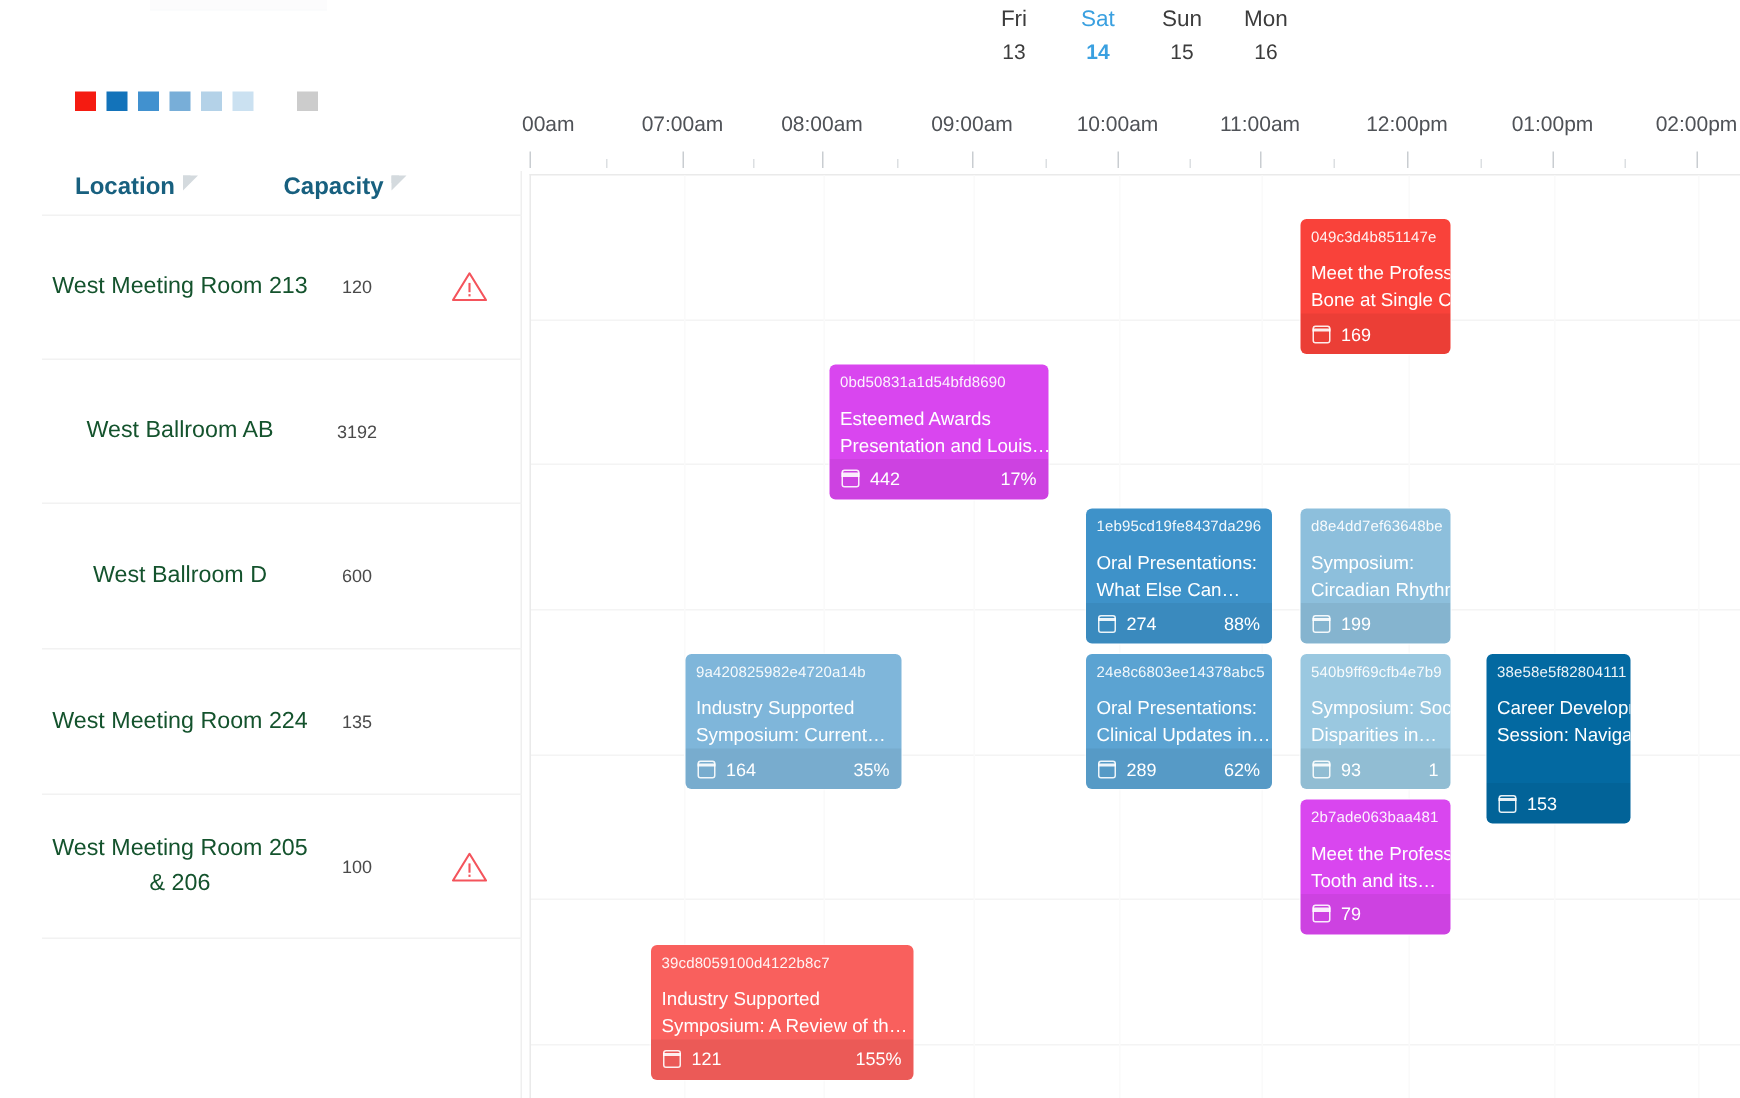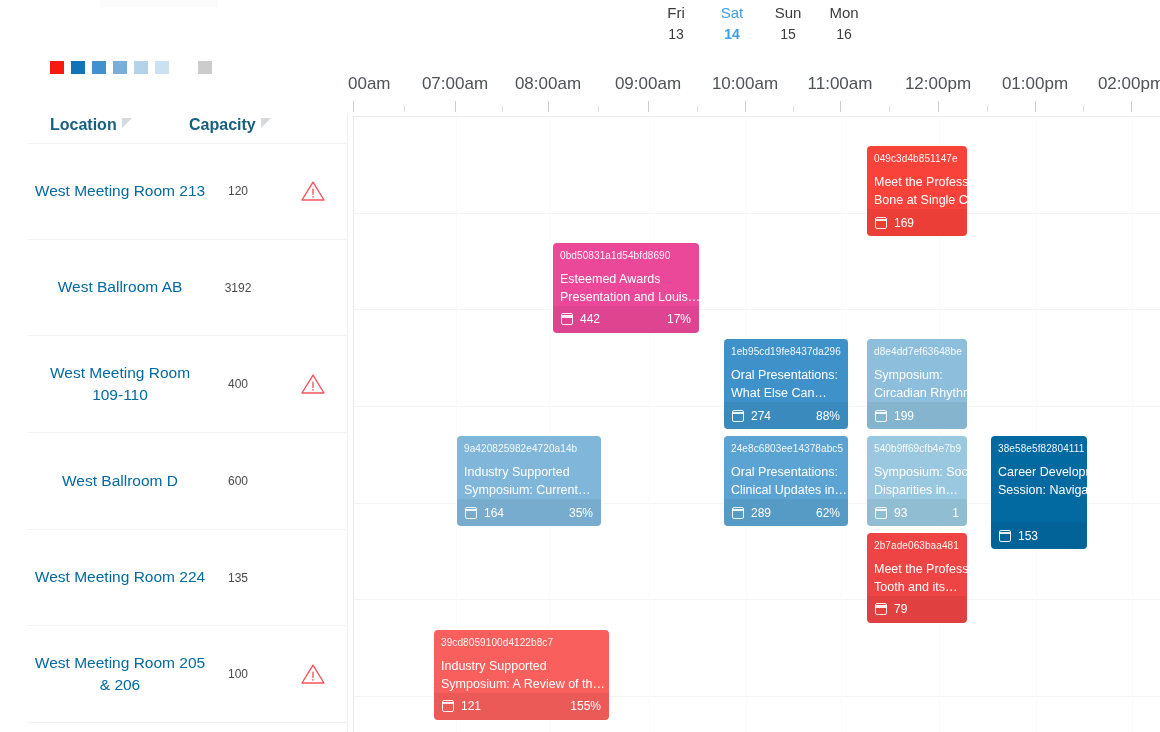--- a/index.html
+++ b/index.html
@@ -79,36 +79,36 @@
   .rows { position: absolute; left: 0; top: 29px; width: 320px; }
   .row {
     position: relative; height: 96.7px;
     border-bottom: 1px solid #f2f2f2;
     display: flex; align-items: center;
   }
   .row:first-child { border-top: 1px solid #f2f2f2; }
   .row .loc-name {
     position: absolute; left: 6px; width: 172px;
     text-align: center;
-    font-size: 15.5px; color: #0369a1; line-height: 1.45;
+    font-size: 15.5px; color: #14532d; line-height: 1.45;
   }
   .row .cap-val {
     position: absolute; left: 178px; width: 64px;
     text-align: center;
     font-size: 12px; color: #4a4a4a;
   }
   .row .warn { position: absolute; left: 272px; width: 26px; height: 24px; }
 
   
   .time-axis {
     position: absolute; left: 320px; top: 74px; width: 840px; height: 42px;
   }
   .time-label {
     position: absolute; top: 0px;
-    font-size: 17px; color: #4f5257; white-space: nowrap;
+    font-size: 14px; color: #4f5257; white-space: nowrap;
     transform: translateX(-50%);
   }
   .tick {
     position: absolute; bottom: 4px; width: 1px; height: 11px;
     background: #c9cdd1;
   }
   .tick.minor { height: 6px; background: #dcdfe2; }
 
   .grid-area {
     position: absolute; left: 325px; top: 116px;
@@ -223,29 +223,20 @@
           <div class="cap-val">120</div>
           <div class="warn"><svg width="26" height="24" viewBox="0 0 26 24">
               <path d="M13 3.2 L24 21 L2 21 Z" fill="none" stroke="#f4545c" stroke-width="1.4" stroke-linejoin="round"></path>
               <rect x="12.3" y="9.6" width="1.4" height="6.2" fill="#f4545c"></rect>
               <rect x="12.3" y="17.1" width="1.4" height="1.5" fill="#f4545c"></rect>
             </svg></div>
         </div>
         <div class="row">
           <div class="loc-name">West Ballroom AB</div>
           <div class="cap-val">3192</div>
-        </div>
-        <div class="row">
-          <div class="loc-name">West Meeting Room 109-110</div>
-          <div class="cap-val">400</div>
-          <div class="warn"><svg width="26" height="24" viewBox="0 0 26 24">
-              <path d="M13 3.2 L24 21 L2 21 Z" fill="none" stroke="#f4545c" stroke-width="1.4" stroke-linejoin="round"></path>
-              <rect x="12.3" y="9.6" width="1.4" height="6.2" fill="#f4545c"></rect>
-              <rect x="12.3" y="17.1" width="1.4" height="1.5" fill="#f4545c"></rect>
-            </svg></div>
         </div>
         <div class="row">
           <div class="loc-name">West Ballroom D</div>
           <div class="cap-val">600</div>
         </div>
         <div class="row">
           <div class="loc-name">West Meeting Room 224</div>
           <div class="cap-val">135</div>
         </div>
         <div class="row">
@@ -309,21 +300,21 @@
         <div class="ev-id">049c3d4b851147e</div>
         <div class="ev-title">
           <span>Meet the Professe</span>
           <span>Bone at Single Ce</span>
         </div>
         <div class="ev-foot">
           <span class="cal-ico"></span>
           <span class="cnt">169</span>
         </div>
       </div>
-      <div class="event" style="left: 199px; top: 125.7px; width: 146px; height: 90px; background: #ec4899;">
+      <div class="event" style="left: 199px; top: 125.7px; width: 146px; height: 90px; background: #d946ef;">
         <div class="ev-id">0bd50831a1d54bfd8690</div>
         <div class="ev-title">
           <span>Esteemed Awards</span>
           <span>Presentation and Louis…</span>
         </div>
         <div class="ev-foot">
           <span class="cal-ico"></span>
           <span class="cnt">442</span>
           <span class="pct">17%</span>
         </div>
@@ -391,21 +382,21 @@
         <div class="ev-id">38e58e5f82804111</div>
         <div class="ev-title">
           <span>Career Developm</span>
           <span>Session: Navigati</span>
         </div>
         <div class="ev-foot">
           <span class="cal-ico"></span>
           <span class="cnt">153</span>
         </div>
       </div>
-      <div class="event" style="left: 513px; top: 415.8px; width: 100px; height: 90px; background: #ef4444;">
+      <div class="event" style="left: 513px; top: 415.8px; width: 100px; height: 90px; background: #d946ef;">
         <div class="ev-id">2b7ade063baa481</div>
         <div class="ev-title">
           <span>Meet the Professe</span>
           <span>Tooth and its…</span>
         </div>
         <div class="ev-foot">
           <span class="cal-ico"></span>
           <span class="cnt">79</span>
         </div>
       </div>

